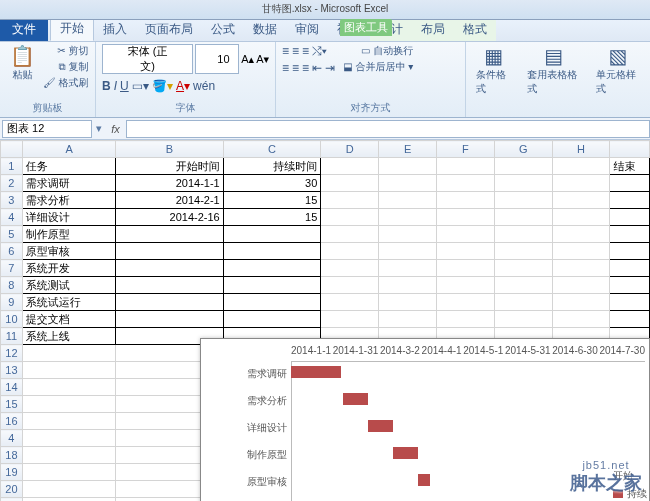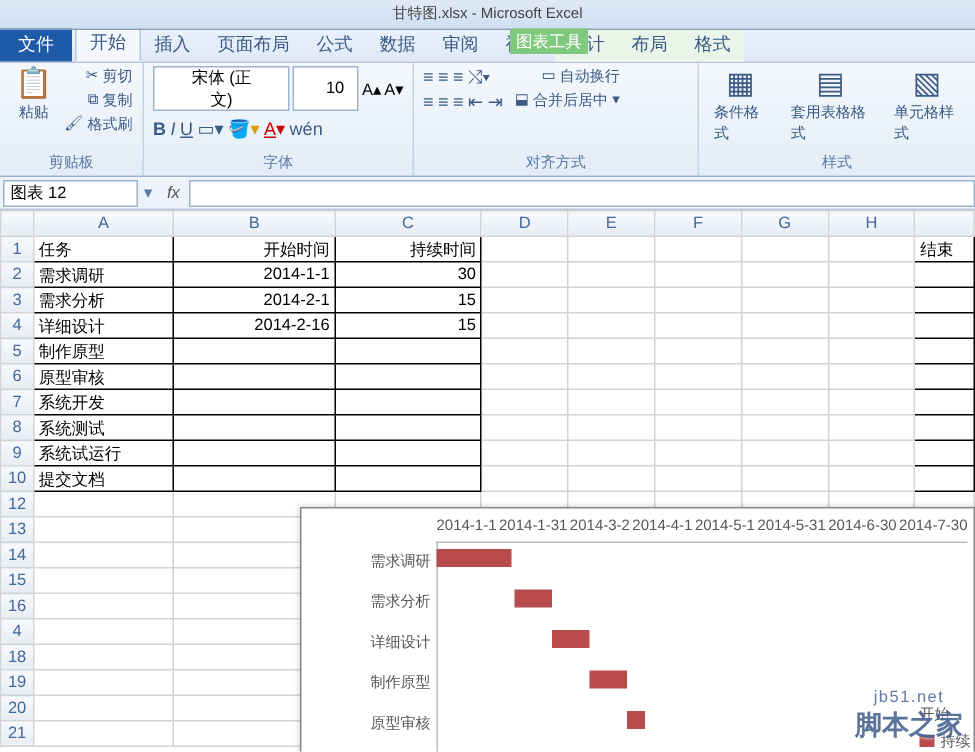--- a/index.html
+++ b/index.html
@@ -158,21 +158,20 @@
         </div>
       <div class="bigbtn">
           <span class="ic">▤</span>
           <span>套用表格格式</span>
         </div>
       <div class="bigbtn">
           <span class="ic">▧</span>
           <span>单元格样式</span>
         </div>
     </div>
-    <div class="glabel">样式</div>
   </div>
 </div>
 
 <div class="fbar">
   <div class="namebox">图表 12</div>
   <span style="padding:0 4px;color:#5a7aa3">▾</span>
   <div class="fx">fx</div>
   <div class="formula"></div>
 </div>
 
@@ -309,20 +308,32 @@
           <td></td>
           <td></td>
           <td></td>
           <td></td>
           <td></td>
           <td class="blk"></td>
         </tr>
         <tr>
           <th class="rowh">10</th>
           <td class="blk">提交文档</td>
+          <td class="blk num"></td>
+          <td class="blk num"></td>
+          <td></td>
+          <td></td>
+          <td></td>
+          <td></td>
+          <td></td>
+          <td class="blk"></td>
+        </tr>
+        <tr>
+          <th class="rowh">11</th>
+          <td class="blk">系统上线</td>
           <td class="blk num"></td>
           <td class="blk num"></td>
           <td></td>
           <td></td>
           <td></td>
           <td></td>
           <td></td>
           <td class="blk"></td>
         </tr>
         <tr>

